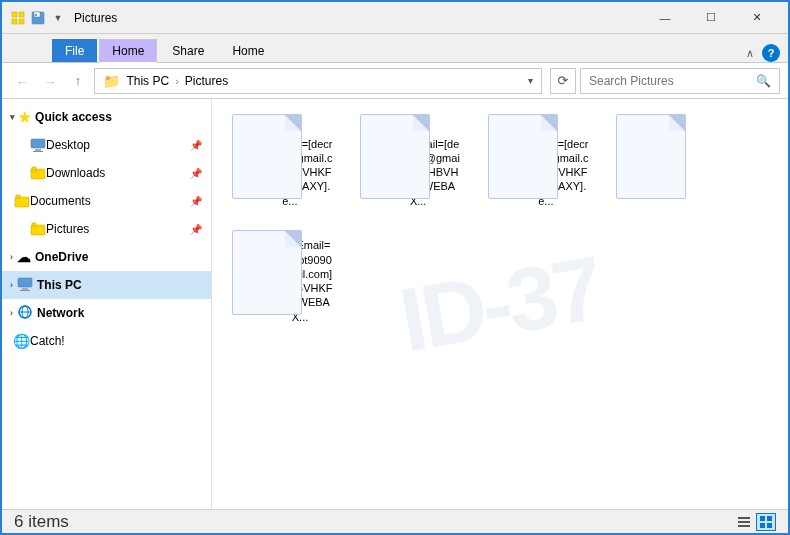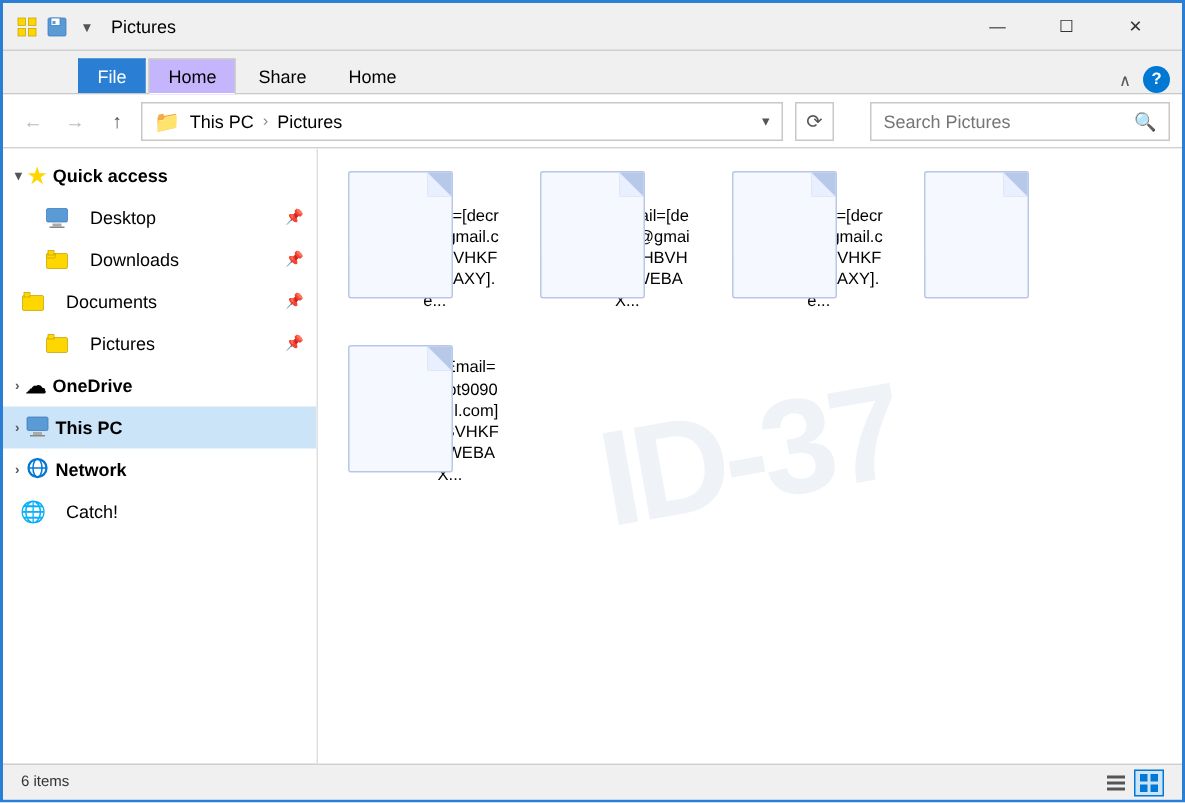--- a/index.html
+++ b/index.html
@@ -164,21 +164,21 @@
       margin-left: 4px;
     }
     .search-box {
       width: 200px;
       height: 26px;
       border: 1px solid #c8c8c8;
       padding: 0 8px;
       display: flex;
       align-items: center;
       gap: 4px;
-      margin-left: 20px;
+      margin-left: 0;
     }
     .search-box input {
       border: none;
       outline: none;
       font-size: 12px;
       color: #888;
       width: 100%;
       background: transparent;
     }
 
@@ -199,21 +199,21 @@
       padding: 4px 0;
     }
     .sidebar-item {
       display: flex;
       align-items: center;
       height: 28px;
       padding: 0 8px 0 12px;
       cursor: pointer;
       font-size: 12px;
       color: #000;
-      gap: 14px;
+      gap: 0;
     }
     .sidebar-item .icon { width: 16px; height: 16px; flex-shrink: 0; display: flex; align-items: center; justify-content: center; font-size: 14px; }
     .sidebar-item .pin { margin-left: auto; font-size: 10px; color: #0078d4; }
     .sidebar-group-header {
       display: flex;
       align-items: center;
       height: 28px;
       padding: 0 8px 0 8px;
       cursor: pointer;
       font-size: 12px;
@@ -292,21 +292,21 @@
     }
 
     
     .status-bar {
       height: 24px;
       background: #f0f0f0;
       border-top: 1px solid #d0d0d0;
       display: flex;
       align-items: center;
       padding: 0 12px;
-      font-size: 10px;
+      font-size: 17px;
       color: #333;
       flex-shrink: 0;
     }
     .status-bar .view-btns {
       margin-left: auto;
       display: flex;
       gap: 2px;
     }
     .view-btn {
       width: 20px;

